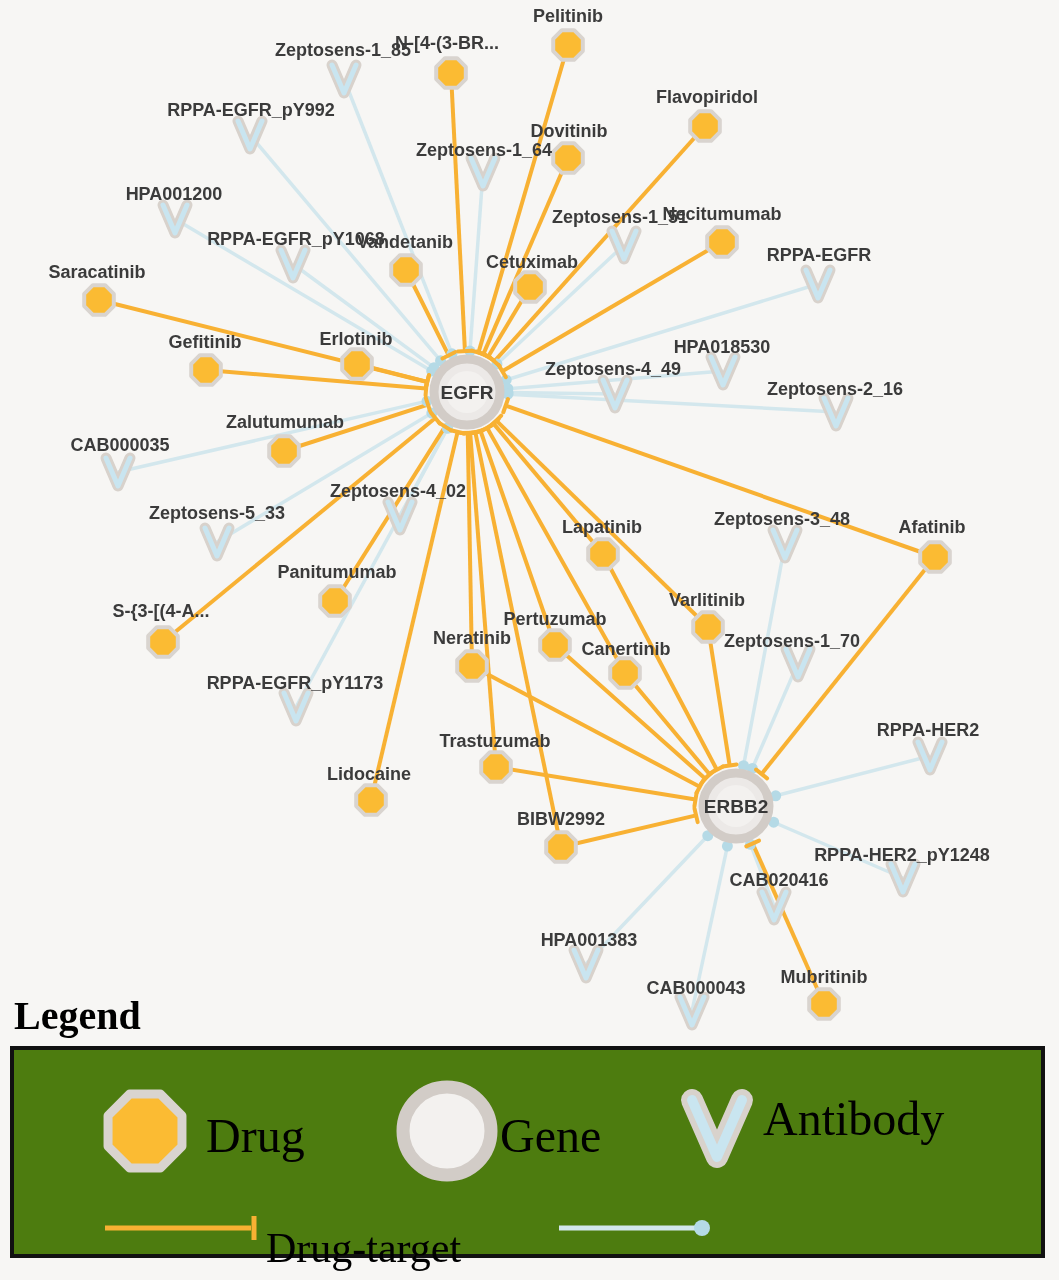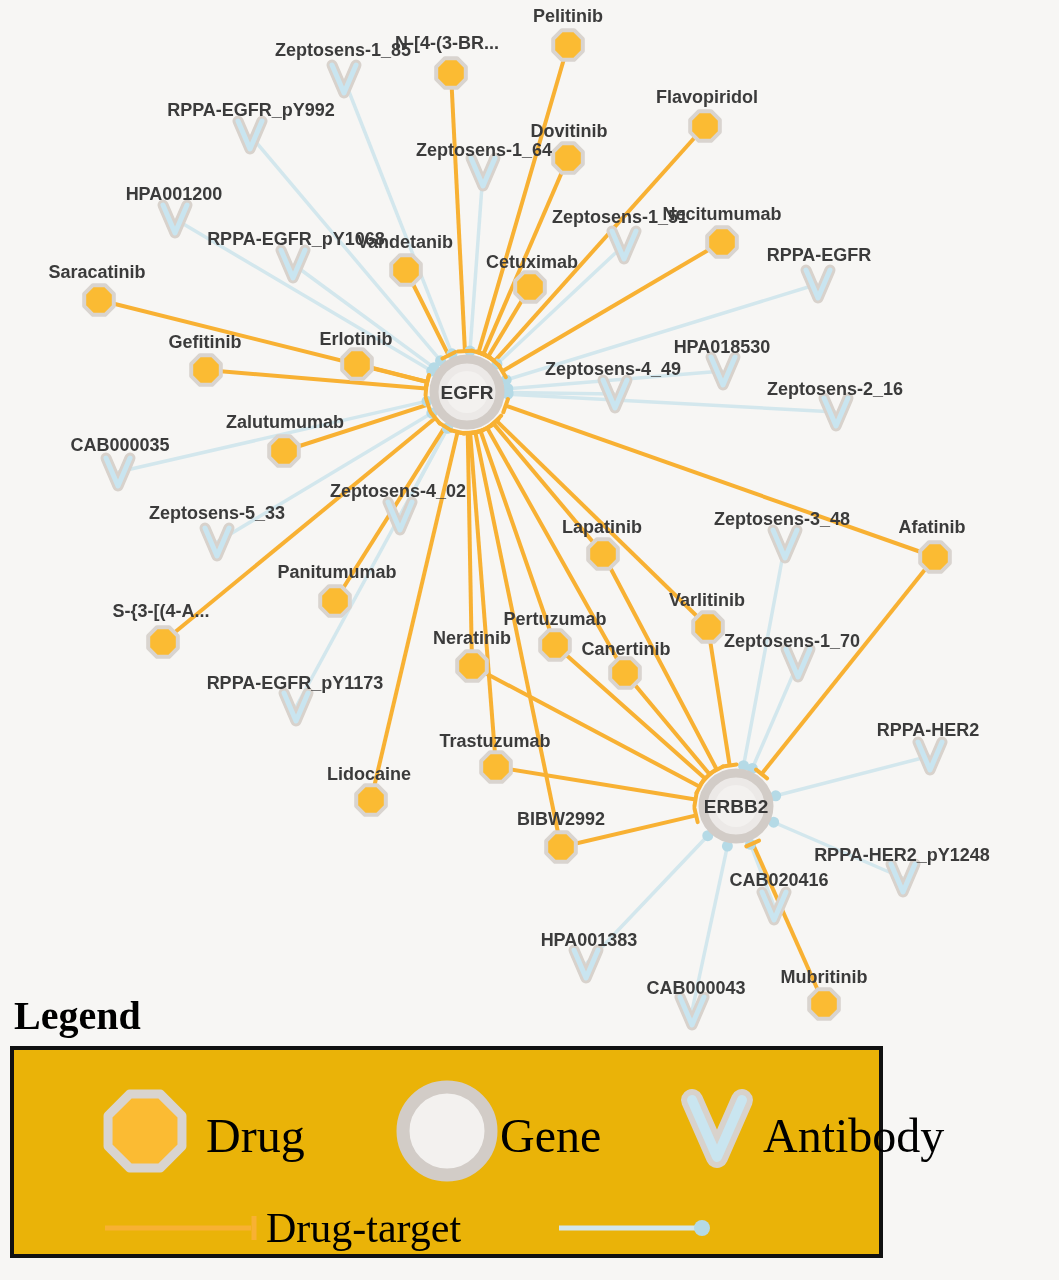--- a/index.html
+++ b/index.html
@@ -2,26 +2,26 @@
 <html style="--c-bg: #F7F6F4; --c-drug: #FBBB33; --c-node-border: #D9D4CF; --c-drug-edge: #F8B133; --c-ab-edge: #D3E7ED; --c-ab-dot: #B5DAE6; --c-ab-fill: #C9E5F0; --c-ab-outline: #D8D2CC; --c-gene-ring: #D2CCC7; --c-gene-inner: #F3F1EF; --c-label: #3B3B3B; --c-legend-border: #111111;"><head>
 <meta charset="utf-8">
 <style>
   html,body{margin:0;padding:0;}
   #page{position:relative;width:1059px;height:1280px;background:var(--c-bg,#F7F6F4);overflow:hidden;
         font-family:"Liberation Sans",sans-serif;}
   #net-svg{position:absolute;left:0;top:0;}
   .node-label{font:700 18px "Liberation Sans",sans-serif;fill:var(--c-label,#3B3B3B);}
   .gene-label{font:700 19px "Liberation Sans",sans-serif;fill:#383838;}
   #legend-title{position:absolute;left:14px;top:992px;font:700 40px "Liberation Serif",serif;color:#000;text-align:right;}
-  #legend-box{position:absolute;left:10px;top:1046px;width:873px;height:212px;box-sizing:border-box;
-              border:4px solid var(--c-legend-border,#111);background:#eab308;}
+  #legend-box{position:absolute;left:10px;top:1046px;width:1035px;height:212px;box-sizing:border-box;
+              border:4px solid var(--c-legend-border,#111);background:#4d7c0f;}
   .leg-sym{position:absolute;}
   .leg-label{position:absolute;transform:translateY(-50%);font-family:"Liberation Serif",serif;color:#000;white-space:nowrap;}
   .leg-label.big{font-size:48px;}
-  .leg-label.small{font-size:42px;}
+  .leg-label.small{font-size:42px;margin-top:20px;}
 </style>
 </head>
 <body>
 
 <div id="page">
 
   <svg id="net-svg" width="1059" height="1280" viewBox="0 0 1059 1280">
       <line x1="452.0044808545946" y1="353.84067079258625" x2="344" y2="79" stroke="#D3E7ED" stroke-width="3.5"></line>
       <line x1="440.5491677065227" y1="360.6734382515039" x2="250" y2="135" stroke="#D3E7ED" stroke-width="3.5"></line>
       <line x1="431.72608502540544" y1="371.10141338833955" x2="175" y2="219" stroke="#D3E7ED" stroke-width="3.5"></line>
@@ -254,21 +254,21 @@
 
     <svg class="leg-sym" style="left:378px;top:26px" width="110" height="110">
       <circle cx="55" cy="55" r="44" style="fill:var(--c-gene-inner);stroke:var(--c-gene-ring);stroke-width:13"></circle>
     </svg>
     <div class="leg-label big" style="left:486px;top:85px">Gene</div>
 
     <svg class="leg-sym" style="left:658px;top:32px" width="90" height="95">
       <path d="M 20 18 L 45 75 L 70 18" fill="none" style="stroke:var(--c-ab-outline);stroke-width:22;stroke-linecap:round;stroke-linejoin:round"></path>
       <path d="M 20 18 L 45 75 L 70 18" fill="none" style="stroke:var(--c-ab-fill);stroke-width:10;stroke-linecap:round;stroke-linejoin:round"></path>
     </svg>
-    <div class="leg-label big" style="left:749px;top:85px">Antibody</div>
+    <div class="leg-label big" style="left:749px;top:68px">Antibody</div>
 
     <svg class="leg-sym" style="left:87px;top:163px" width="170" height="30">
       <line x1="4" y1="15" x2="150" y2="15" style="stroke:var(--c-drug-edge);stroke-width:5"></line>
       <line x1="153" y1="3" x2="153" y2="27" style="stroke:var(--c-drug-edge);stroke-width:5"></line>
     </svg>
     <div class="leg-label small" style="left:252px;top:178px">Drug-target</div>
 
     <svg class="leg-sym" style="left:541px;top:163px" width="165" height="30">
       <line x1="4" y1="15" x2="142" y2="15" style="stroke:var(--c-ab-edge);stroke-width:5"></line>
       <circle cx="147" cy="15" r="8" style="fill:var(--c-ab-dot)"></circle>

